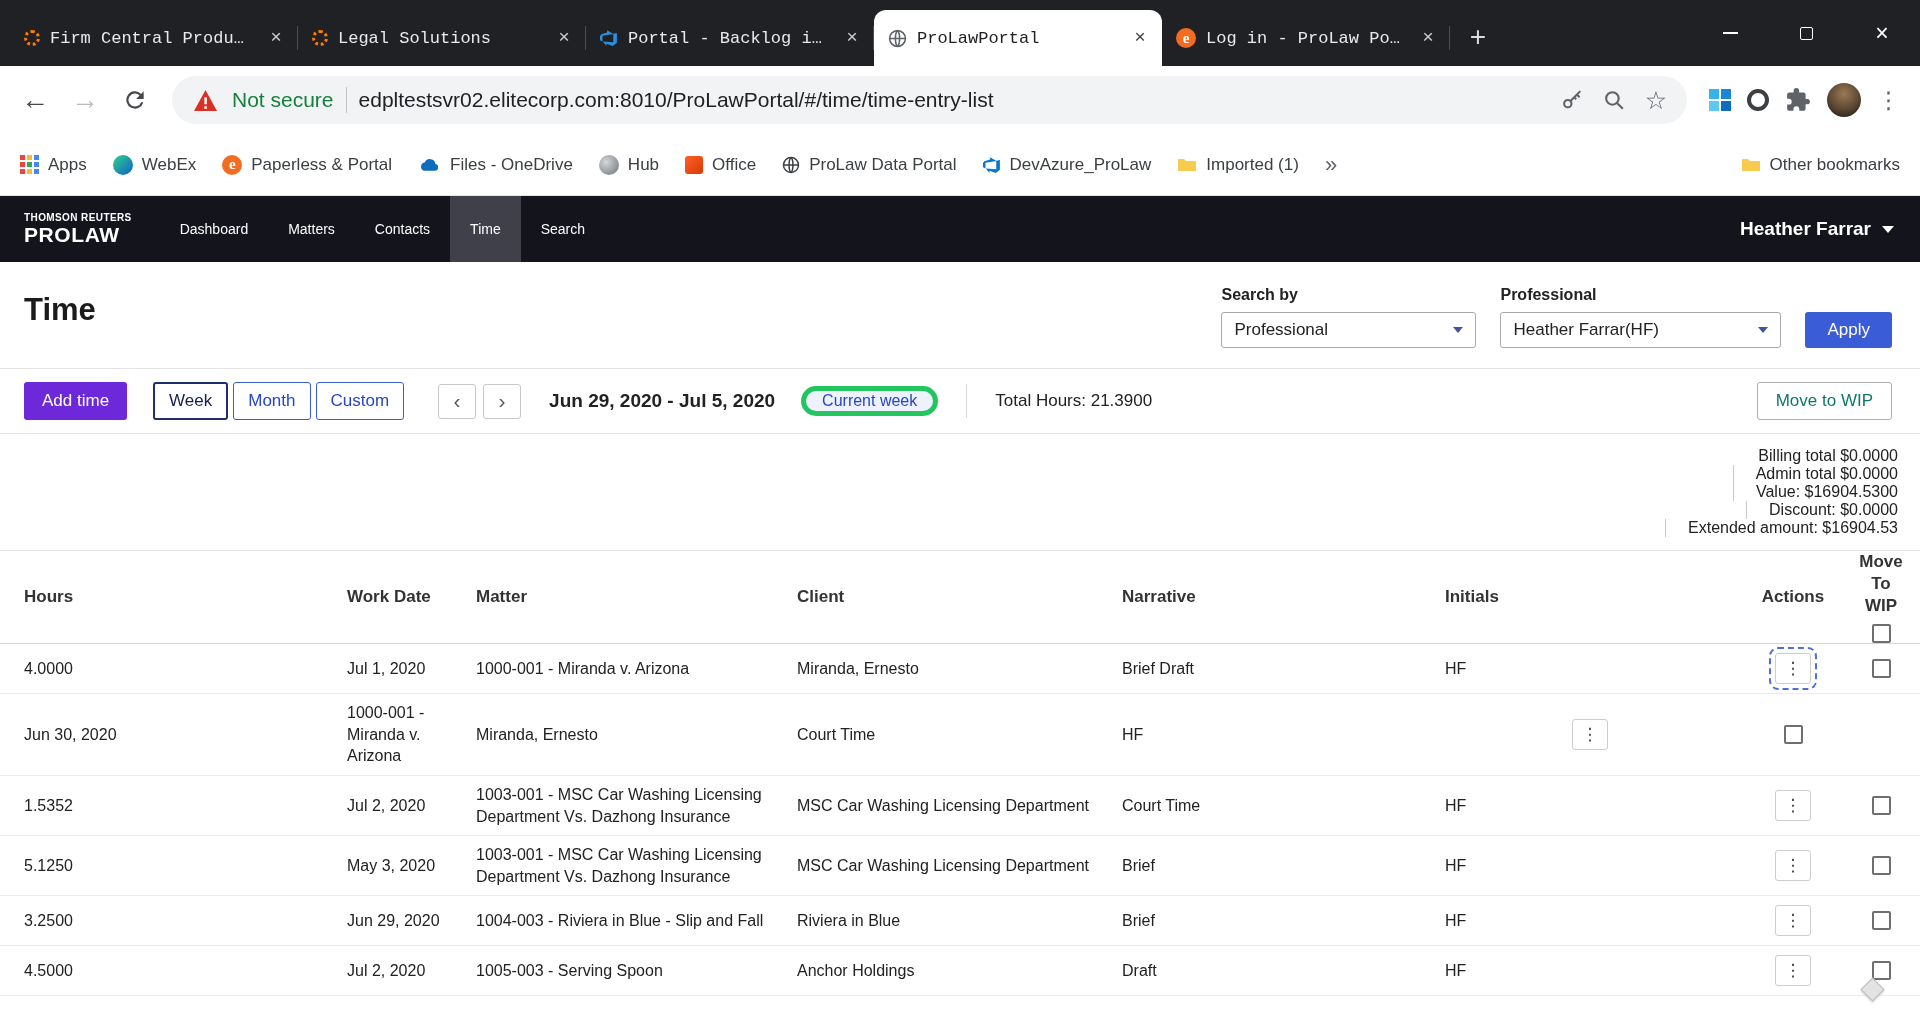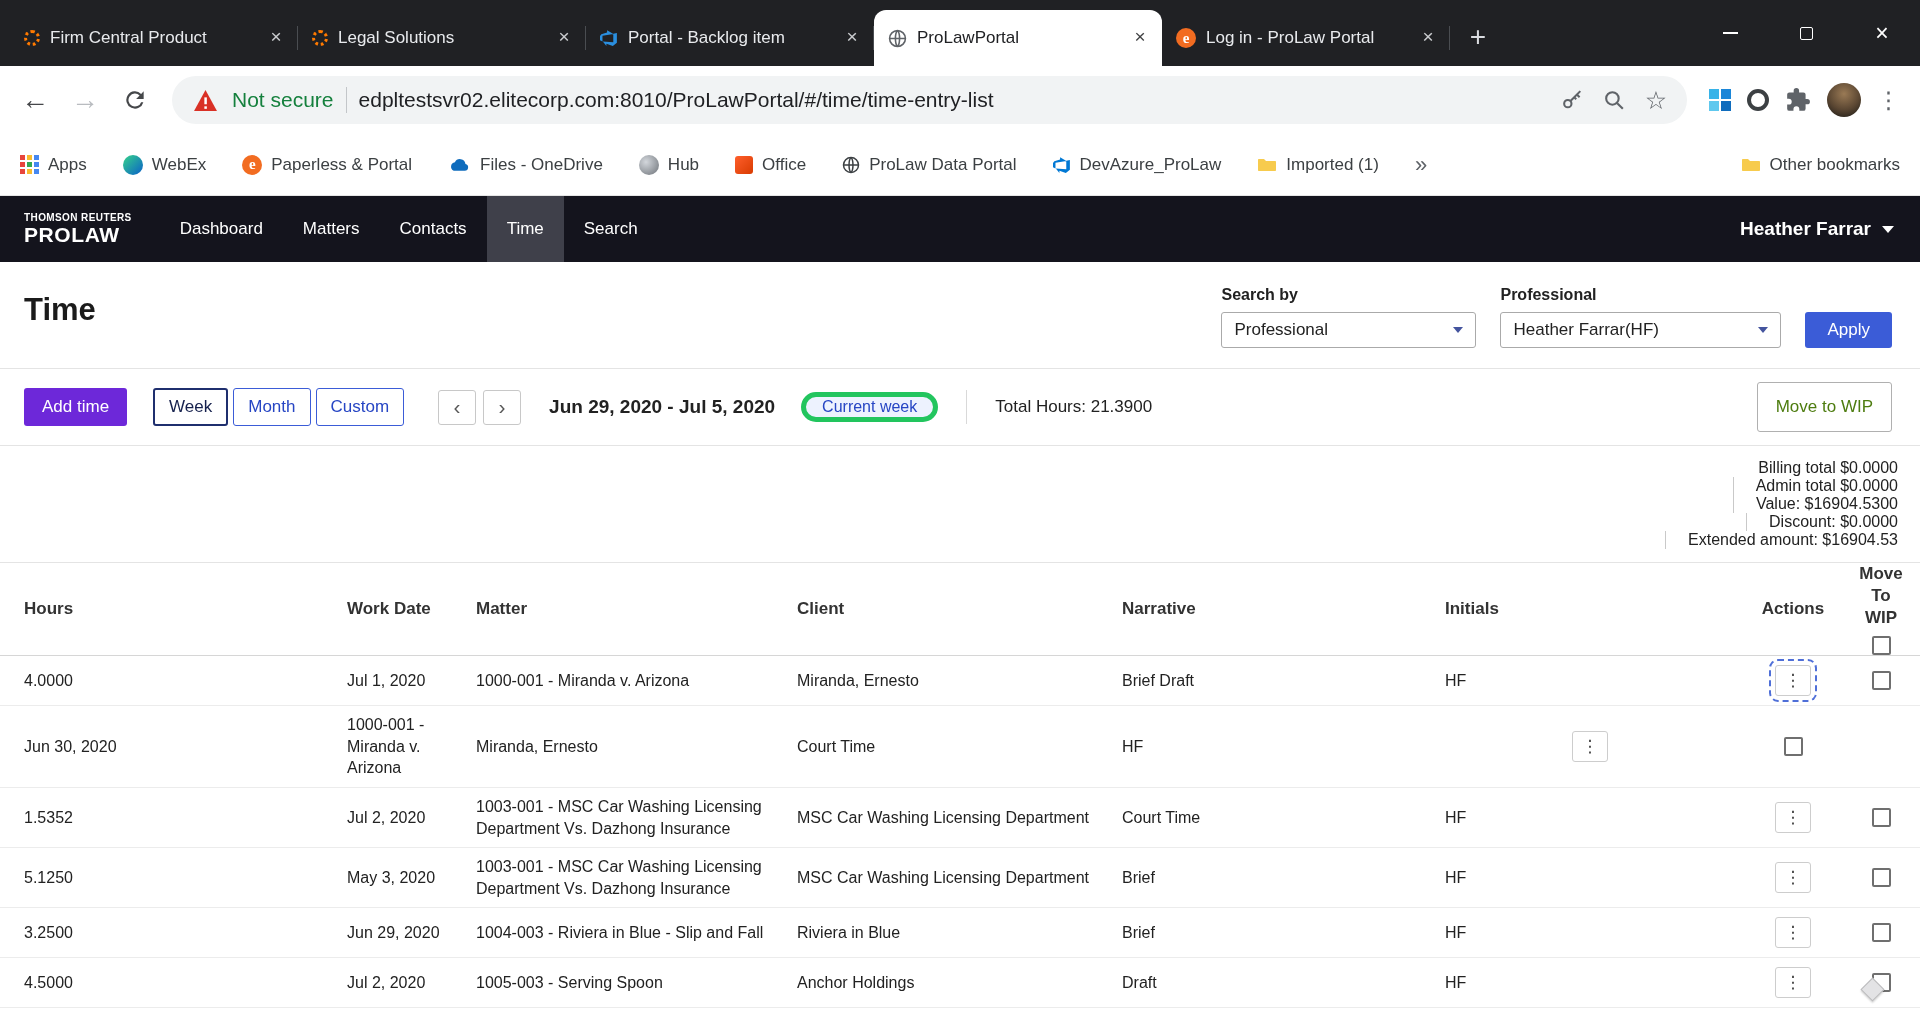--- a/index.html
+++ b/index.html
@@ -5,21 +5,21 @@
   * { margin:0; padding:0; box-sizing:border-box; }
   html,body { width:1920px; height:1020px; overflow:hidden; background:#fff;
     font-family:"Liberation Sans", sans-serif; color:#202124; }
 
   
   .tabstrip { height:66px; background:#202124; display:flex; align-items:flex-end; padding-left:10px; }
   .tab { height:56px; width:288px; display:flex; align-items:center; gap:10px;
     padding:0 10px 0 14px; color:#e8eaed; font-size:17px; border-radius:12px 12px 0 0; position:relative; }
   .tab.inactive::after { content:""; position:absolute; right:0; top:16px; height:24px; width:1px; background:#4a4d51; }
   .tab.active { background:#fff; color:#202124; }
-  .tab .title { flex:1; white-space:nowrap; overflow:hidden; text-overflow:ellipsis; }
+  .tab .title { flex:1; white-space:nowrap; overflow:hidden; text-overflow:ellipsis;font-family:Liberation Mono, monospace; }
   .tab .close { width:24px; height:24px; line-height:22px; text-align:center; font-size:19px;
     border-radius:50%; color:inherit; opacity:.85; flex:none; }
   .newtab { width:36px; height:36px; margin:0 0 10px 10px; color:#dadce0; font-size:28px;
     line-height:34px; text-align:center; border-radius:50%; flex:none; }
   .win-controls { margin-left:auto; display:flex; height:100%; }
   .win-btn { width:76px; display:flex; align-items:center; justify-content:center; color:#fff; font-size:23px; }
   .glyph-min { width:15px; height:2px; background:#fff; display:block; }
   .glyph-max { width:13px; height:13px; border:1.6px solid #fff; border-radius:2px; display:block; }
 
   
@@ -38,42 +38,42 @@
   .sq-grid { display:grid; grid-template-columns:10px 10px; grid-auto-rows:10px; gap:2px; }
   .sq-grid span:nth-child(1){background:#37b3e8;} .sq-grid span:nth-child(2){background:#1b86d8;}
   .sq-grid span:nth-child(3){background:#5fc8ee;} .sq-grid span:nth-child(4){background:#0f6cbd;}
   .ring-icon { width:22px; height:22px; border-radius:50%; border:4px solid #3c4043; background:#fff; }
   .avatar { width:34px; height:34px; border-radius:50%;
     background:radial-gradient(circle at 50% 32%, #9a7a55, #5a4632 55%, #24201a 90%); }
   .menu-dots { font-size:23px; color:#5f6368; }
 
   
   .bookmarks { height:62px; background:#fff; display:flex; align-items:center; padding:0 20px;
-    gap:36px; font-size:17px; color:#3c4043; border-bottom:1px solid #e6e6e6; }
+    gap:26px; font-size:17px; color:#3c4043; border-bottom:1px solid #e6e6e6; }
   .bm { display:flex; align-items:center; gap:9px; white-space:nowrap; }
   .bm-spacer { flex:1; }
   .overflow { color:#5f6368; font-size:22px; }
   .apps-grid { display:grid; grid-template-columns:repeat(3,5px); grid-auto-rows:5px; gap:2px; }
   .apps-grid span:nth-child(3n+1){background:#e8453c;} .apps-grid span:nth-child(3n+2){background:#f9bb2d;}
   .apps-grid span:nth-child(3n){background:#4688f1;} .apps-grid span:nth-child(5){background:#34a853;}
   .tr-ring { width:16px; height:16px; border-radius:50%; border:3px dotted #ff7a00; }
   .elite-e { width:20px; height:20px; border-radius:50%; background:#f26c21; color:#fff;
     font-weight:700; font-size:15px; display:flex; align-items:center; justify-content:center;
     font-family:"Liberation Serif", serif; }
   .webex { width:20px; height:20px; border-radius:50%; background:linear-gradient(135deg,#35d28a,#0a60c9); }
   .hub-ic { width:20px; height:20px; border-radius:50%;
     background:radial-gradient(circle at 35% 35%, #d3d7dc, #6d7278); }
   .office { width:18px; height:18px; border-radius:3px; background:linear-gradient(135deg,#ff5f2b,#d83b01); }
 
   
   .appnav { height:66px; background:#14141d; display:flex; align-items:stretch; color:#fff; }
   .brand { display:flex; flex-direction:column; justify-content:center; padding:0 28px 0 24px; }
   .brand-top { font-size:10px; font-weight:700; letter-spacing:.4px; }
   .brand-name { font-size:21px; font-weight:700; letter-spacing:.6px; line-height:1.1; }
-  .nav-item { display:flex; align-items:center; padding:0 20px; font-size:17px; }
+  .nav-item { display:flex; align-items:center; padding:0 20px; font-size:14px; }
   .nav-item.active { background:#3f404a; }
   .user { margin-left:auto; display:flex; align-items:center; gap:11px; padding:0 26px;
     font-weight:700; font-size:19px; }
   .caret-down { width:0; height:0; border-left:6px solid transparent; border-right:6px solid transparent;
     border-top:7px solid #fff; }
 
   
   .page-header { display:flex; align-items:flex-end; padding:24px 28px 20px 24px; }
   .page-title { font-size:31px; font-weight:700; color:#1b1b1b; align-self:flex-start; margin-top:6px; }
   .header-controls { margin-left:auto; display:flex; align-items:flex-end; gap:24px; }
@@ -98,22 +98,22 @@
   .seg-btn.active { border:2px solid #1f2f6e; color:#15204d; font-weight:400; }
   .pager { display:flex; gap:7px; margin-left:34px; }
   .pg-btn { width:38px; height:35px; background:#fff; border:1px solid #c8c8c8; border-radius:3px;
     font-size:21px; color:#555; display:flex; align-items:center; justify-content:center; }
   .date-range { font-size:19px; font-weight:700; color:#222; margin:0 26px 0 28px; white-space:nowrap; }
   .current-week { height:30px; padding:0 16px; border:5px solid #22c55e; color:#2746c4;
     background:#edf2fe; border-radius:15px; font-size:16px; display:flex; align-items:center; }
   .vdiv { width:1px; height:34px; background:#d9d9d9; margin:0 28px; }
   .total-hours { font-size:17px; color:#222; white-space:nowrap; }
   .tb-spacer { flex:1; }
-  .move-wip-btn { height:50px; padding:0 18px; background:#fff; border:1px solid #b0b0b0;
-    border-radius:3px; font-size:17px; color:#4d7c0f; }
+  .move-wip-btn { height:38px; padding:0 18px; background:#fff; border:1px solid #b0b0b0;
+    border-radius:3px; font-size:17px; color:#0f766e; }
 
   
   .summary { display:flex; align-items:flex-end; padding:13px 0 13px 24px; font-size:16px; color:#222;flex-direction:column; }
   .sum-item { padding:0 22px; white-space:nowrap; }
   .sum-item:first-child { padding-left:0; }
   .sum-item + .sum-item { border-left:1px solid #c9c9c9; }
 
   
   .grid-row { display:grid; grid-template-columns:323px 129px 321px 325px 323px 290px 116px 60px;
     padding-left:24px; padding-right:4px; align-items:center; }

